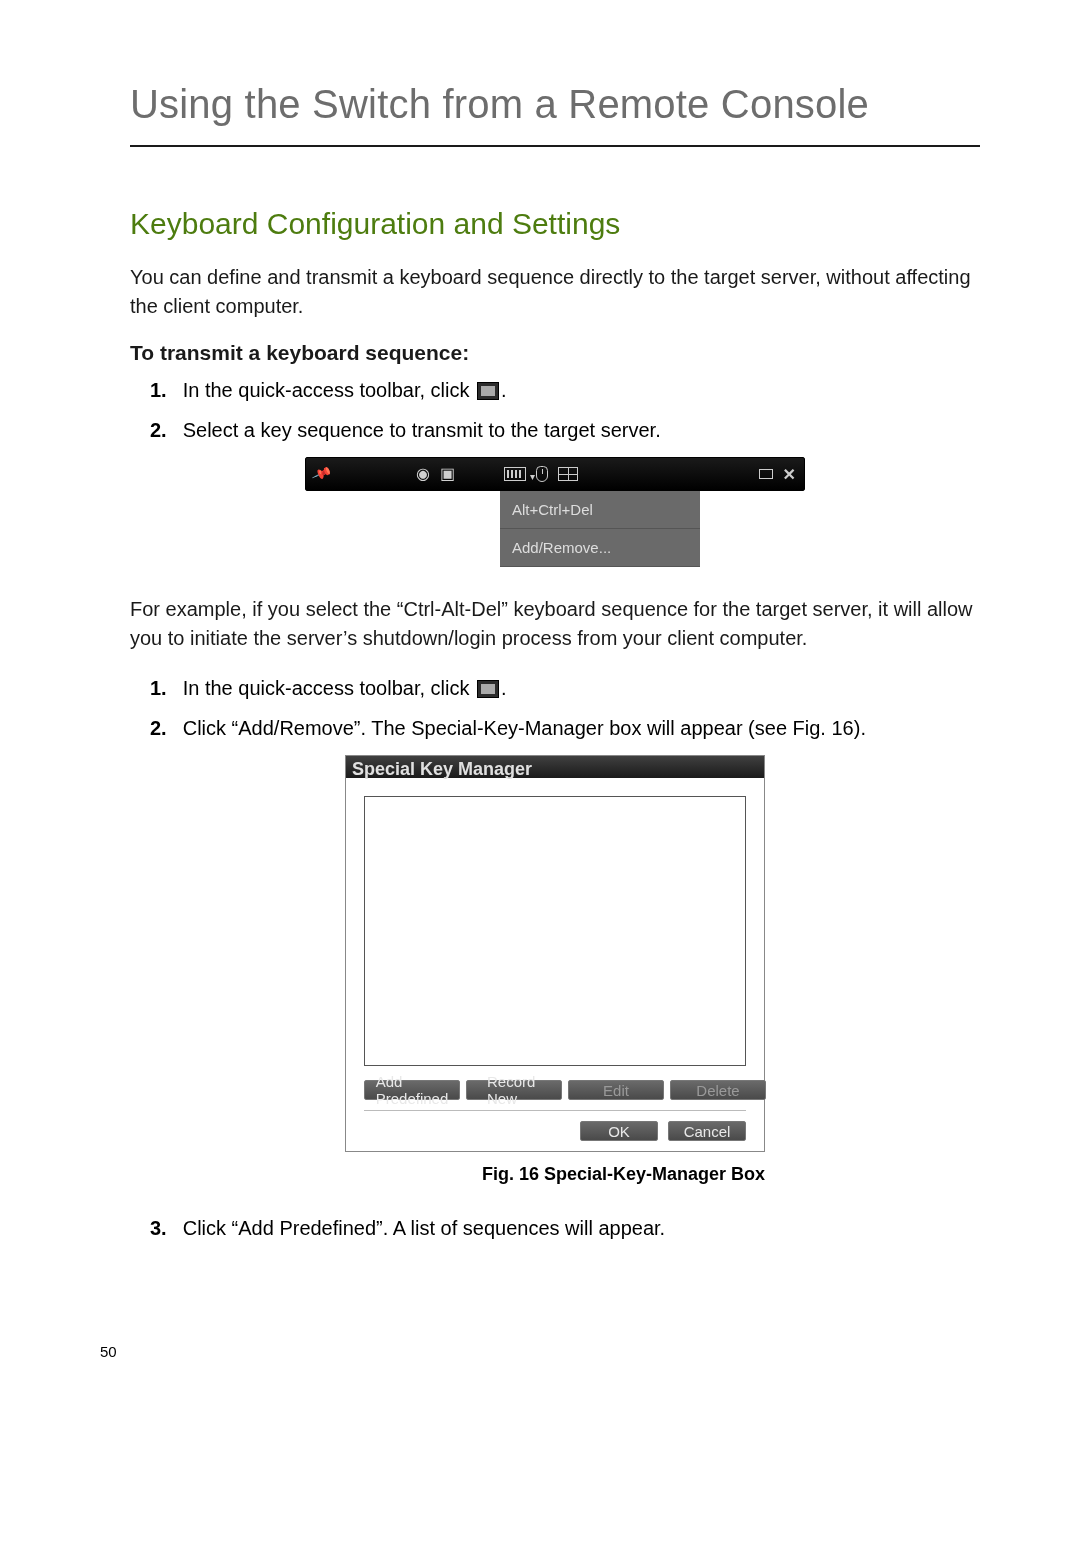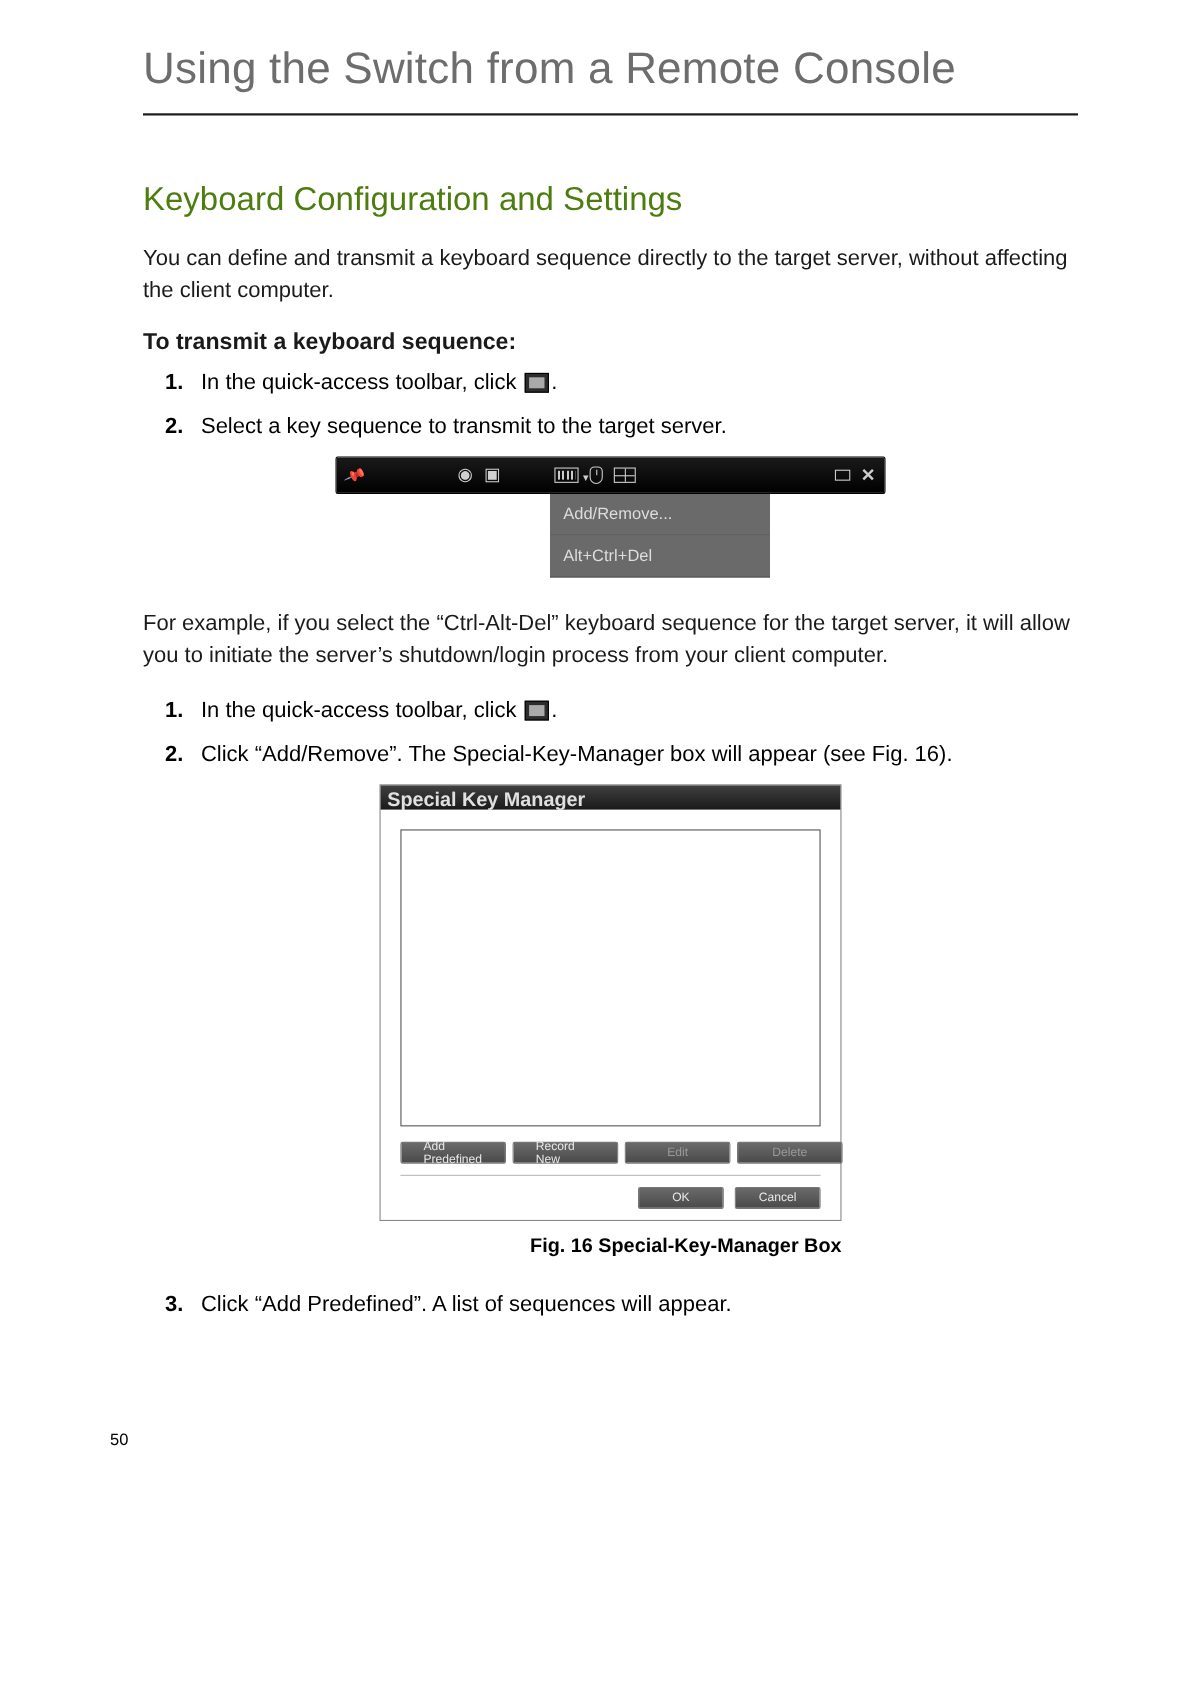--- a/index.html
+++ b/index.html
@@ -39,30 +39,30 @@
   .tb-perf { width:20px; height:14px; border:1px solid #ccc; position:relative; }
   .tb-perf::before { content:""; position:absolute; left:0; right:0; top:50%; height:1px; background:#ccc; }
   .tb-perf::after { content:""; position:absolute; left:50%; top:0; bottom:0; width:1px; background:#ccc; }
 
   
   .skm-fig { width: 420px; border:1px solid #888; background:#fff; }
   .skm-titlebar { height:22px; background: linear-gradient(#404040,#1a1a1a); color:#e0e0e0; font-size:18px; font-weight:bold; padding:3px 6px; }
   .skm-body { padding: 18px 18px 10px 18px; }
   .skm-list { height: 270px; border:1px solid #555; background:#fff; margin-bottom: 14px; }
   .skm-row1 { display:flex; gap:6px; margin-bottom: 6px; }
-  .skm-btn { flex:0 0 auto; height:20px; font-size:11px; border:1px solid #777; background:linear-gradient(#6a6a6a,#4a4a4a); color:#e8e8e8; padding: 0 20px; display:flex; align-items:center; justify-content:center; border-radius:2px; }
+  .skm-btn { flex:0 0 auto; height:20px; font-size:15px; border:1px solid #777; background:linear-gradient(#6a6a6a,#4a4a4a); color:#e8e8e8; padding: 0 20px; display:flex; align-items:center; justify-content:center; border-radius:2px; }
   .skm-btn.dim { color:#9a9a9a; }
   .skm-row1 .skm-btn { width: 96px; }
   .skm-sep { border:none; border-top:1px solid #bbb; margin: 10px 0; }
   .skm-row2 { display:flex; justify-content:flex-end; gap:10px; }
   .skm-row2 .skm-btn { width: 78px; }
   .figcap { text-align:right; font-weight:bold; font-size:18px; margin-top:12px; }
 
   .page-num { position:absolute; bottom:28px; left:100px; font-size:15px; }
-  .page-rel { position:relative; width:1080px; height:1346px; }
+  .page-rel { position:relative; width:1080px; height:1346px;margin-top:42px; }
 </style>
 </head>
 <body>
 <div class="page-rel">
 <div class="page">
 
   <h1 class="header-title">Using the Switch from a Remote Console</h1>
   <hr class="header-rule">
 
   <h2 class="section-title">Keyboard Configuration and Settings</h2>
@@ -94,22 +94,22 @@
           <span class="tb-kb tb-kb-drop"></span>
           <span class="tb-mouse"></span>
           <span class="tb-perf"></span>
         </div>
         <div class="tb-right" style="margin-left:auto;">
           <span class="tb-min"></span>
           <span class="tb-close">✕</span>
         </div>
       </div>
       <div class="tb-dropdown">
+        <div class="tb-dd-item">Alt+Ctrl+Del</div>
         <div class="tb-dd-item">Add/Remove...</div>
-        <div class="tb-dd-item">Alt+Ctrl+Del</div>
       </div>
     </div>
   </div>
 
   <p class="body-text">For example, if you select the “Ctrl-Alt-Del” keyboard sequence for the target server, it will allow you to initiate the server’s shutdown/login process from your client computer.</p>
 
   <ol class="ol">
     <li class="li">
       <span class="num">1.</span>
       <span class="txt">

